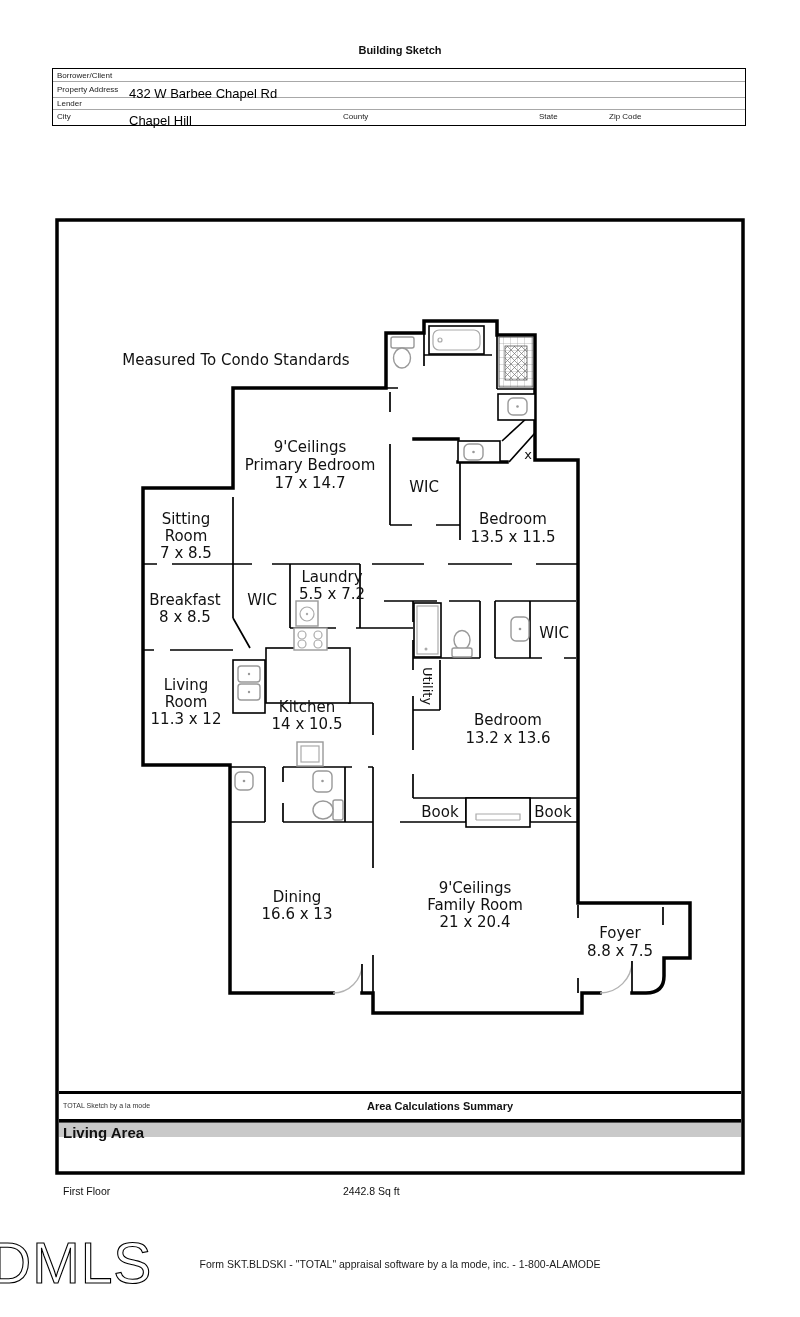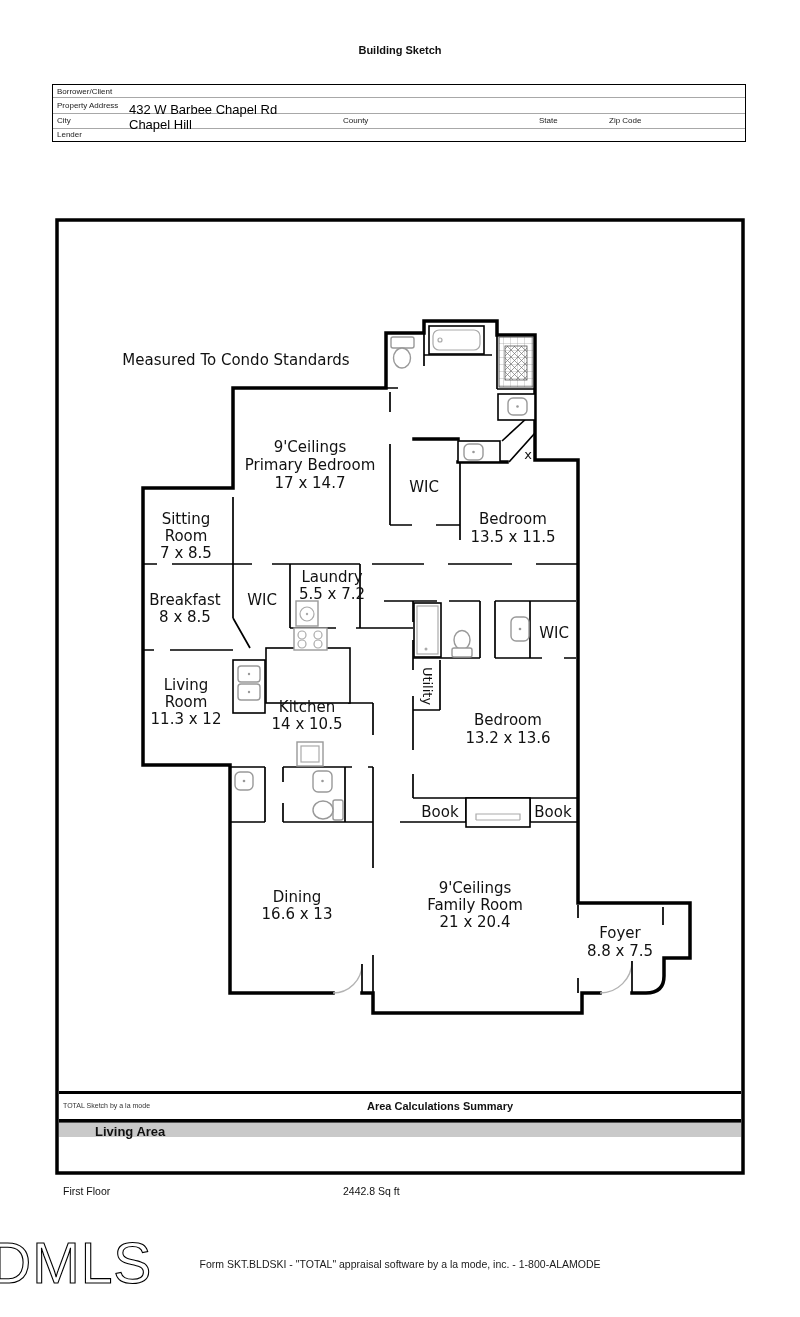--- a/index.html
+++ b/index.html
@@ -2,42 +2,42 @@
 <html><head>
 <meta charset="utf-8">
 <style>
   html,body{margin:0;padding:0;background:#fff;}
   .page{position:relative;width:800px;height:1317px;background:#ffffff;overflow:hidden;
         font-family:"Liberation Sans",sans-serif;color:#111;}
   .abs{position:absolute;}
   
   .title{left:0;top:44px;width:100%;text-align:center;font-size:11px;font-weight:bold;}
   
-  .idtable{left:52px;top:68px;width:694px;height:58px;border:1.5px solid #000;box-sizing:border-box;background:#fff;margin-top:16px;}
+  .idtable{left:52px;top:68px;width:694px;height:58px;border:1.5px solid #000;box-sizing:border-box;background:#fff;}
   .idrow{position:relative;width:100%;box-sizing:border-box;border-bottom:1px solid #a8a8a8;}
   .idrow:last-child{border-bottom:none;}
   .flabel{position:absolute;left:4px;top:2px;font-size:8px;color:#222;white-space:nowrap;}
   .fvalue{position:absolute;left:76px;top:2px;font-size:13px;color:#000;white-space:nowrap;}
   
   svg{position:absolute;left:0;top:0;}
   .w4{stroke:#000;stroke-width:3.5;fill:none;stroke-linecap:square;}
   .w2{stroke:#000;stroke-width:1.7;fill:none;stroke-linecap:butt;}
   .fx{stroke:#999;stroke-width:1.4;fill:#fff;}
   .fx2{stroke:#aaa;stroke-width:1.2;fill:none;}
   .blk{stroke:#000;stroke-width:1.6;fill:#fff;}
   .arc{stroke:#b3b3b3;stroke-width:1.4;fill:none;}
   .rl{font-family:"DejaVu Sans",sans-serif;font-size:15px;fill:#111;text-anchor:middle;}
   .rs{font-family:"DejaVu Sans",sans-serif;font-size:13px;fill:#111;text-anchor:middle;}
   
   .areasum{left:59px;top:1091px;width:682px;height:82px;}
   .divider{position:absolute;left:0;width:100%;height:3px;background:#000;}
   .sketchby{position:absolute;left:4px;top:11px;font-size:7px;color:#333;}
   .sumtitle{position:absolute;left:0;top:9px;width:100%;text-align:center;font-size:11px;font-weight:bold;padding-left:40px;}
   .graybar{position:absolute;left:0;top:31px;width:100%;height:14px;background:#c9c9c9;border-top:1px solid #555;}
-  .graybar span{position:absolute;left:4px;top:1px;font-size:13px;font-weight:bold;margin-left:32px;}
+  .graybar span{position:absolute;left:4px;top:1px;font-size:15px;font-weight:bold;}
   .sumrow{position:absolute;left:0;width:100%;height:14px;font-size:10.5px;}
   .sumrow .lab{position:absolute;left:4px;top:0;}
   .sumrow .val{position:absolute;left:284px;top:0;}
   .bold{font-weight:bold;}
   
   .dmls{left:-10px;top:1230px;font-size:57px;color:#fff;-webkit-text-stroke:1.1px #000;
         letter-spacing:1px;font-family:"Liberation Sans",sans-serif;}
   .formline{left:0;top:1258px;width:100%;text-align:center;font-size:10.5px;color:#1a1a1a;}
 </style>
 </head>
@@ -48,29 +48,29 @@
   <div class="abs title">Building Sketch</div>
 
   <div class="abs idtable">
     <div class="idrow" style="height:13px;">
       <span class="flabel">Borrower/Client</span>
     </div>
     <div class="idrow" style="height:16px;">
       <span class="flabel" style="top:3px;">Property Address</span>
       <span class="fvalue" style="top:4px;">432 W Barbee Chapel Rd</span>
     </div>
+    <div class="idrow" style="height:12px;">
+      <span class="flabel" style="top:1px;">Lender</span>
+    </div>
     <div class="idrow" style="height:15px;">
       <span class="flabel">City</span>
       <span class="fvalue" style="top:3px;">Chapel Hill</span>
       <span class="flabel" style="left:290px;">County</span>
       <span class="flabel" style="left:486px;">State</span>
       <span class="flabel" style="left:556px;">Zip Code</span>
-    </div>
-    <div class="idrow" style="height:12px;">
-      <span class="flabel" style="top:1px;">Lender</span>
     </div>
   </div>
 
   <svg width="800" height="1317" viewBox="0 0 800 1317">
     <defs>
       <pattern id="ptile" width="7" height="7" patternUnits="userSpaceOnUse">
         <path d="M0,0 H7 V7" fill="none" stroke="#9a9a9a" stroke-width="0.7"></path>
       </pattern>
       <pattern id="pcross" width="7" height="7" patternUnits="userSpaceOnUse">
         <path d="M0,0 L7,7 M7,0 L0,7" stroke="#777" stroke-width="0.7"></path>

